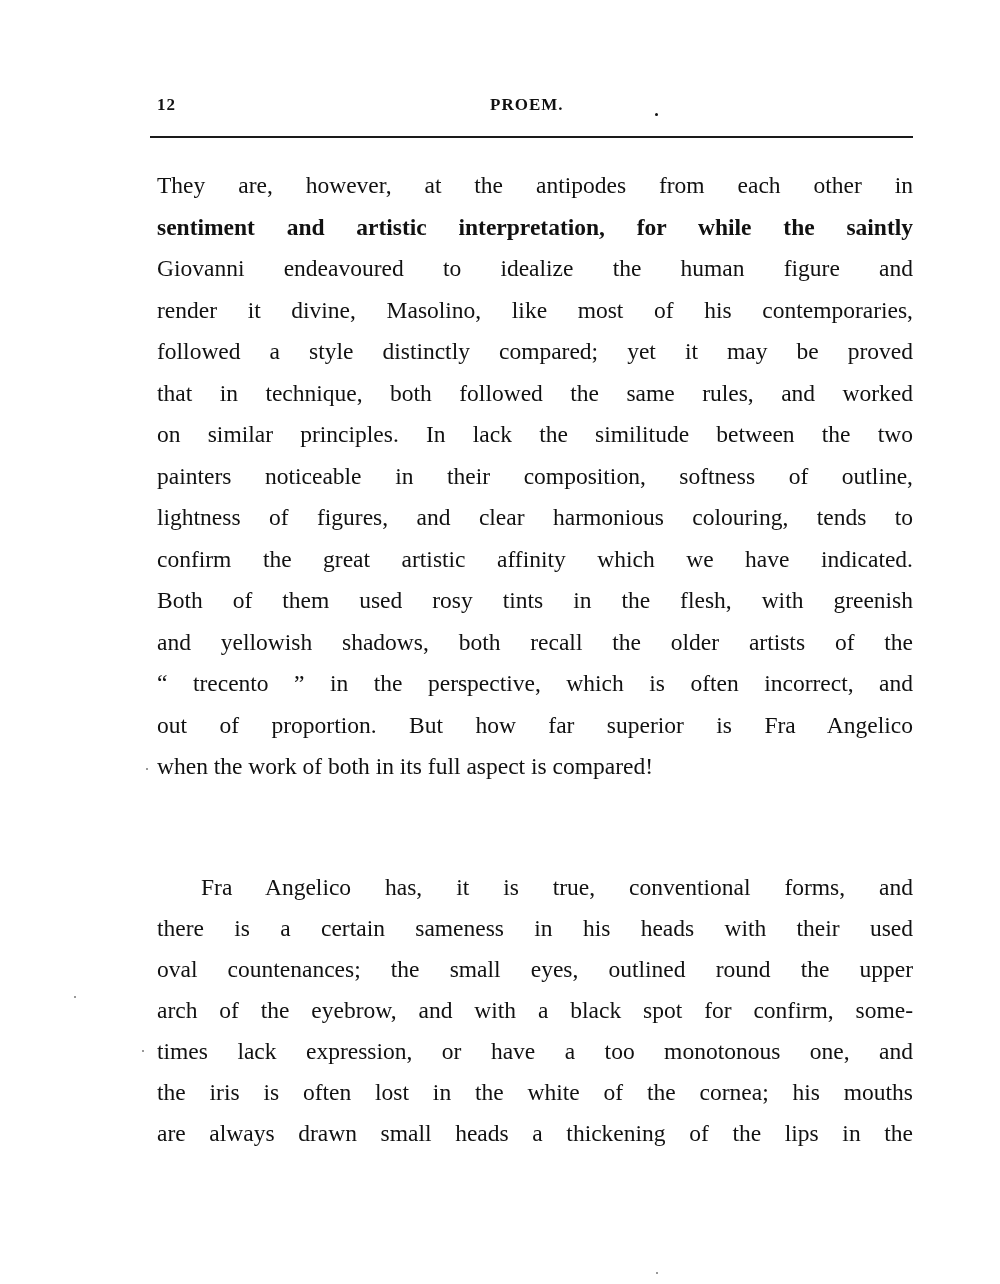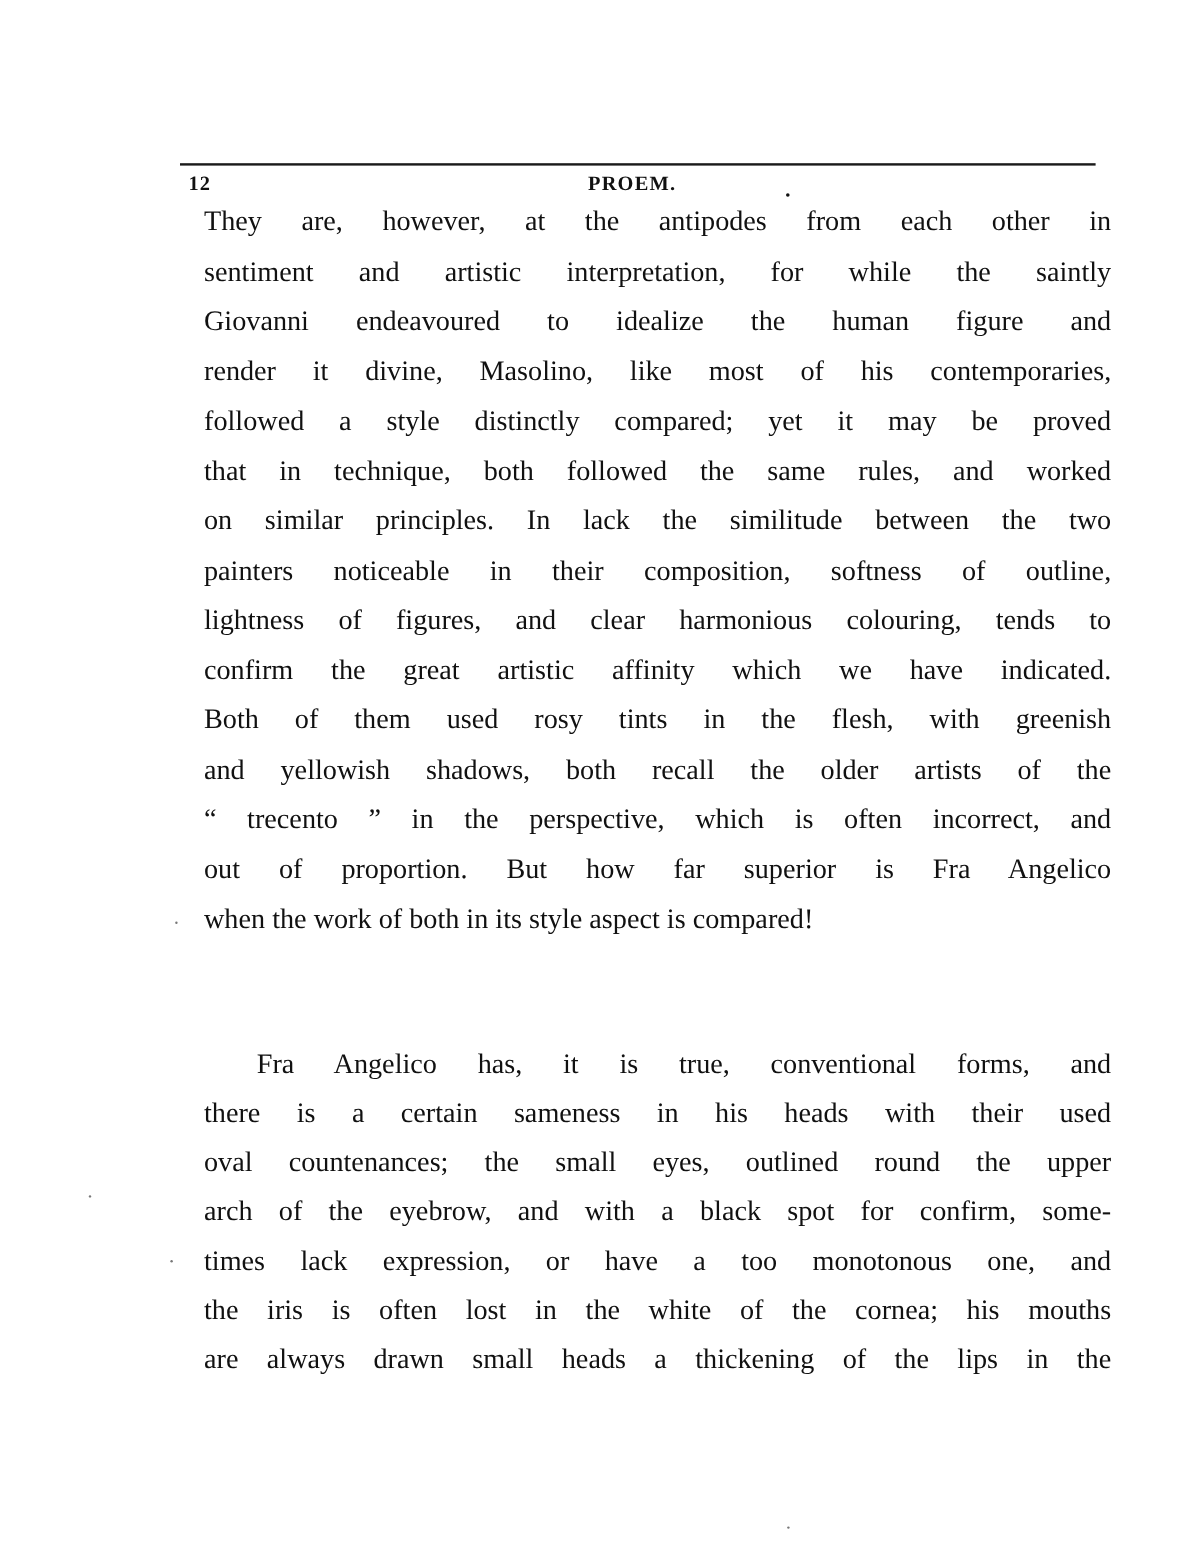--- a/index.html
+++ b/index.html
@@ -16,21 +16,20 @@
       color: #111111;
     }
     .running-head {
       position: absolute;
       left: 157px;
       top: 95px;
       width: 756px;
       height: 24px;
       font-size: 17px;
       letter-spacing: 1px;
-      margin-top: 48px;
     }
     .page-number {
       position: absolute;
       left: 0;
       top: 0;
       font-weight: bold;
     }
     .head-title {
       position: absolute;
       left: 333px;
@@ -62,21 +61,20 @@
     }
     .line {
       position: absolute;
       left: 0;
       width: 756px;
       height: 30px;
       line-height: 30px;
       white-space: nowrap;
       text-align: justify;
       text-align-last: justify;
-      margin-left: 13px;
     }
     .line.last {
       text-align-last: left;
     }
     .line.indent {
       left: 44px;
       width: 712px;
     }
     .speck {
       position: absolute;
@@ -91,34 +89,34 @@
 
 <div class="running-head">
   <span class="page-number">12</span>
   <span class="head-title">PROEM.</span>
   <span class="stray-dot"></span>
 </div>
 <div class="head-rule"></div>
 
 <div class="text-block" style="top:170px;">
   <div class="line" style="top:0px;">They are, however, at the antipodes from each other in</div>
-  <div class="line" style="top:41.5px;">sentiment and artistic interpretation, for while the saintly</div>
+  <div class="line" style="top:41.5px;font-weight:bold;">sentiment and artistic interpretation, for while the saintly</div>
   <div class="line" style="top:83px;">Giovanni endeavoured to idealize the human figure and</div>
   <div class="line" style="top:124.5px;">render it divine, Masolino, like most of his contemporaries,</div>
   <div class="line" style="top:166px;">followed a style distinctly compared; yet it may be proved</div>
   <div class="line" style="top:207.5px;">that in technique, both followed the same rules, and worked</div>
   <div class="line" style="top:249px;">on similar principles.  In lack the similitude between the two</div>
   <div class="line" style="top:290.5px;">painters noticeable in their composition, softness of outline,</div>
   <div class="line" style="top:332px;">lightness of figures, and clear harmonious colouring, tends to</div>
   <div class="line" style="top:373.5px;">confirm the great artistic affinity which we have indicated.</div>
   <div class="line" style="top:415px;">Both of them used rosy tints in the flesh, with greenish</div>
   <div class="line" style="top:456.5px;">and yellowish shadows, both recall the older artists of the</div>
   <div class="line" style="top:498px;">“ trecento ” in the perspective, which is often incorrect, and</div>
   <div class="line" style="top:539.5px;">out of proportion.  But how far superior is Fra Angelico</div>
-  <div class="line last" style="top:581px; width:720px;">when the work of both in its style aspect is compared!</div>
+  <div class="line last" style="top:581px; width:720px;">when the work of both in its full aspect is compared!</div>
 </div>
 
 <div class="text-block" style="top:872px;">
   <div class="line indent" style="top:0px;">Fra Angelico has, it is true, conventional forms, and</div>
   <div class="line" style="top:41px;">there is a certain sameness in his heads with their used</div>
   <div class="line" style="top:82px;">oval countenances; the small eyes, outlined round the upper</div>
   <div class="line" style="top:123px;">arch of the eyebrow, and with a black spot for confirm, some-</div>
   <div class="line" style="top:164px;">times lack expression, or have a too monotonous one, and</div>
   <div class="line" style="top:205px;">the iris is often lost in the white of the cornea; his mouths</div>
   <div class="line" style="top:246px;">are always drawn small heads a thickening of the lips in the</div>

